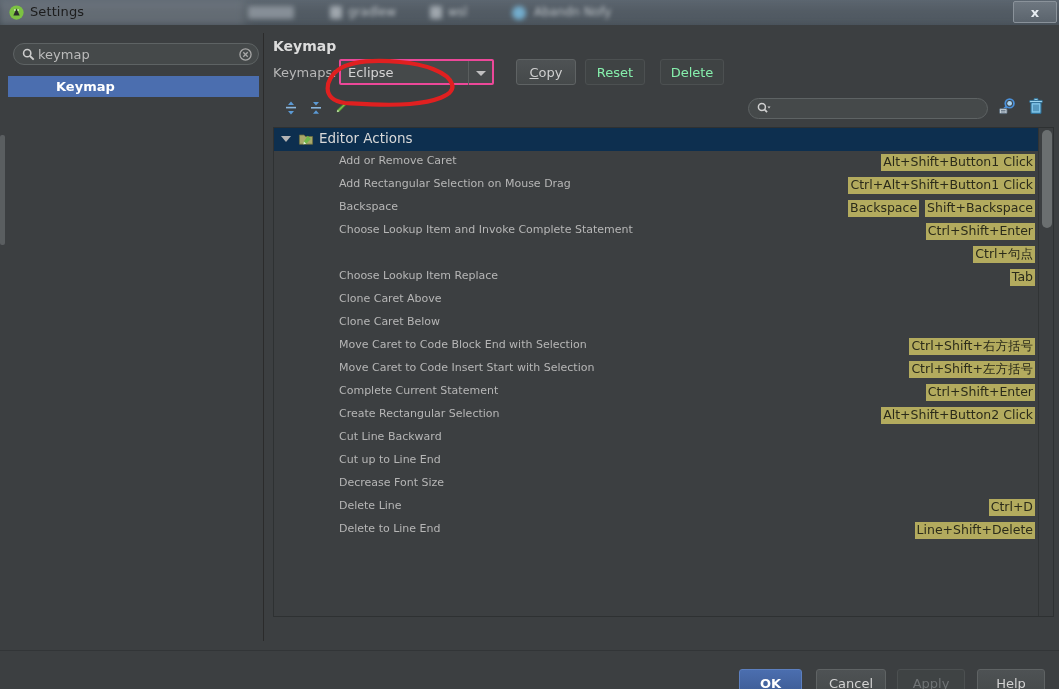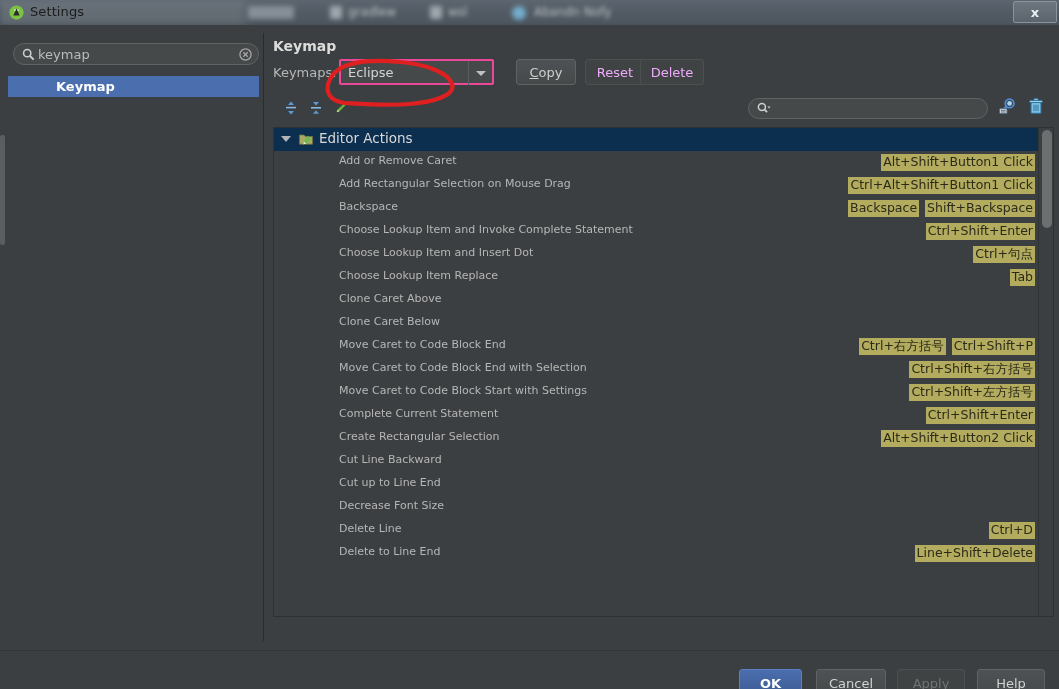--- a/index.html
+++ b/index.html
@@ -159,28 +159,28 @@
     position: absolute; top: 26px; height: 26px;
     background: linear-gradient(to bottom, #4e5254, #45494a);
     border: 1px solid #5f6364;
     border-radius: 3px;
     font-size: 13px; color: #cfcfcf;
     display: flex; align-items: center; justify-content: center;
     cursor: pointer;
     font-family: "DejaVu Sans", "Liberation Sans", sans-serif;
   }
   .btn.disabled {
-    color: #f0abfc;
+    color: #86efac;
     border-color: #4c5051;
     background: #3f4344;
     cursor: default;
   }
   .btn-copy { left: 251px; width: 60px; }
   .btn-reset { left: 320px; width: 60px; }
-  .btn-delete { left: 375px; width: 64px; }
+  .btn-delete { left: 395px; width: 64px; }
   .mnemonic { text-decoration: underline; }
 
   
   .tbar { position: absolute; left: 8px; top: 62px; width: 781px; height: 28px; }
   .tbicon {
     position: absolute; top: 2px; width: 22px; height: 22px;
     display: flex; align-items: center; justify-content: center;
     cursor: pointer; border-radius: 2px;
   }
 
@@ -454,52 +454,44 @@
                   <span class="kbd">Shift+Backspace</span>
                 </div>
               </div>
               <div class="row">
                 <div class="aname">Choose Lookup Item and Invoke Complete Statement</div>
                 <div class="shortcuts">
                   <span class="kbd">Ctrl+Shift+Enter</span>
                 </div>
               </div>
               <div class="row">
-                <div class="aname">Choose Lookup Item and Insert Dot</div>
                 <div class="shortcuts">
                   <span class="kbd">Ctrl+句点</span>
                 </div>
               </div>
               <div class="row">
                 <div class="aname">Choose Lookup Item Replace</div>
                 <div class="shortcuts">
                   <span class="kbd">Tab</span>
                 </div>
               </div>
               <div class="row">
                 <div class="aname">Clone Caret Above</div>
               </div>
               <div class="row">
                 <div class="aname">Clone Caret Below</div>
               </div>
               <div class="row">
-                <div class="aname">Move Caret to Code Block End</div>
-                <div class="shortcuts">
-                  <span class="kbd">Ctrl+右方括号</span>
-                  <span class="kbd">Ctrl+Shift+P</span>
-                </div>
-              </div>
-              <div class="row">
                 <div class="aname">Move Caret to Code Block End with Selection</div>
                 <div class="shortcuts">
                   <span class="kbd">Ctrl+Shift+右方括号</span>
                 </div>
               </div>
               <div class="row">
-                <div class="aname">Move Caret to Code Block Start with Settings</div>
+                <div class="aname">Move Caret to Code Insert Start with Selection</div>
                 <div class="shortcuts">
                   <span class="kbd">Ctrl+Shift+左方括号</span>
                 </div>
               </div>
               <div class="row">
                 <div class="aname">Complete Current Statement</div>
                 <div class="shortcuts">
                   <span class="kbd">Ctrl+Shift+Enter</span>
                 </div>
               </div>

